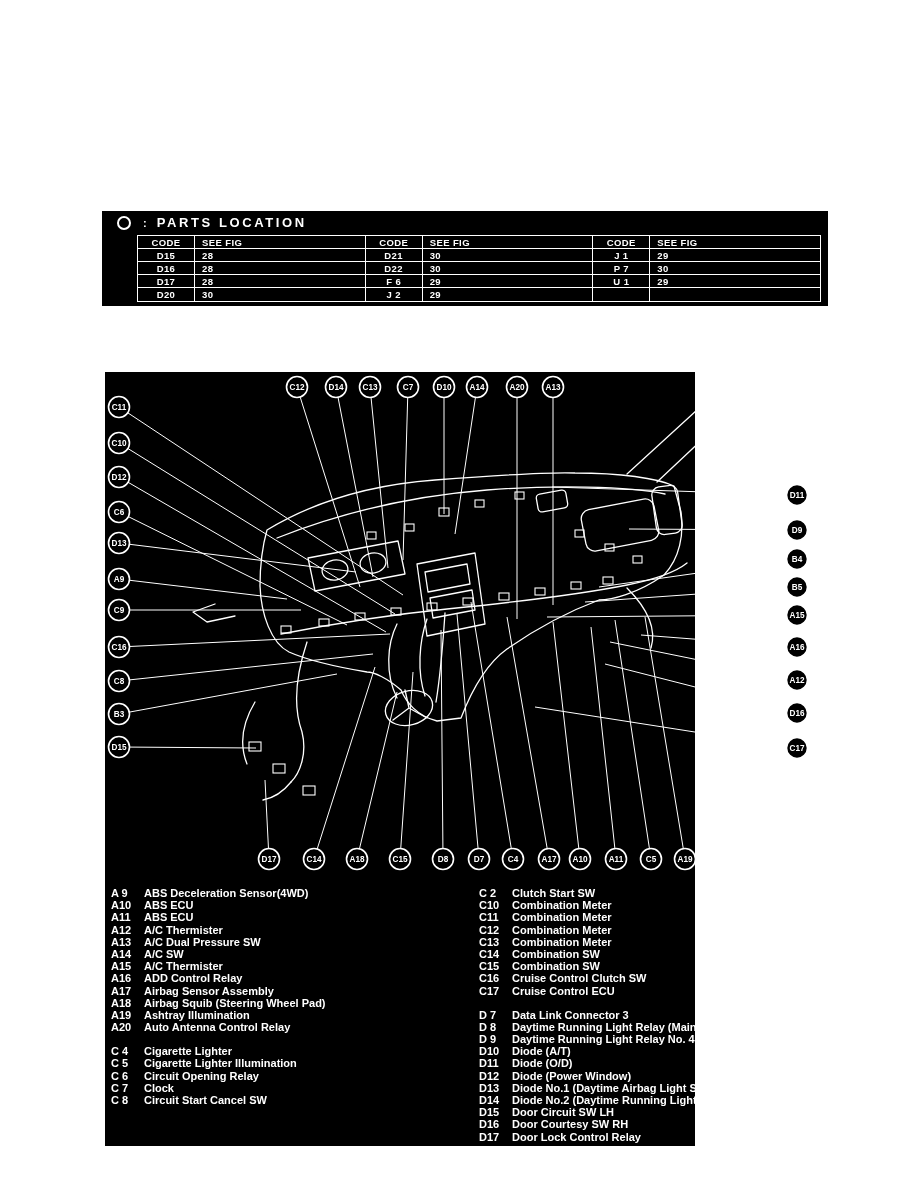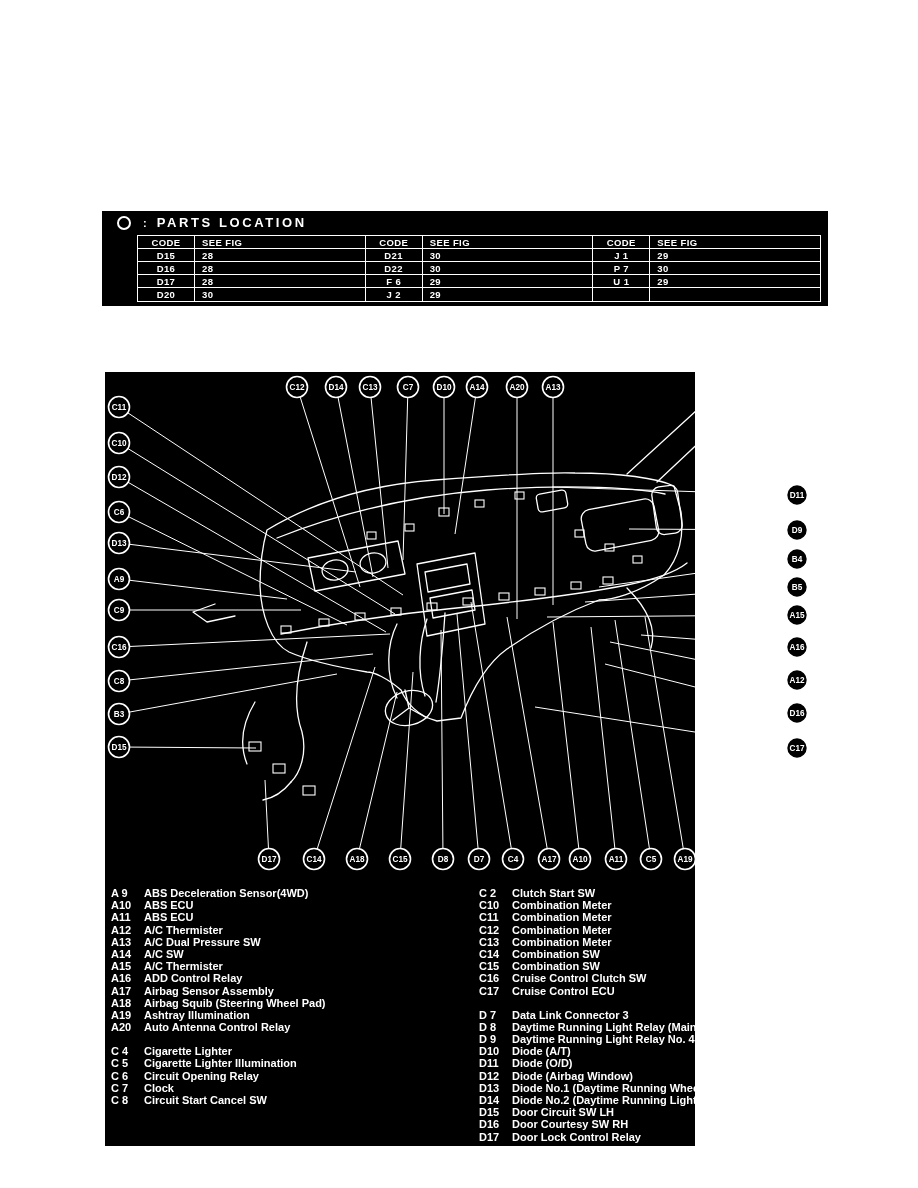--- a/index.html
+++ b/index.html
@@ -395,22 +395,22 @@
           <div class="lrow"><span class="lcode">C15</span><span class="lname">Combination SW</span></div>
           <div class="lrow"><span class="lcode">C16</span><span class="lname">Cruise Control Clutch SW</span></div>
           <div class="lrow"><span class="lcode">C17</span><span class="lname">Cruise Control ECU</span></div>
         </div>
         <div class="lgroup">
           <div class="lrow"><span class="lcode">D 7</span><span class="lname">Data Link Connector 3</span></div>
           <div class="lrow"><span class="lcode">D 8</span><span class="lname">Daytime Running Light Relay (Main)</span></div>
           <div class="lrow"><span class="lcode">D 9</span><span class="lname">Daytime Running Light Relay No. 4</span></div>
           <div class="lrow"><span class="lcode">D10</span><span class="lname">Diode (A/T)</span></div>
           <div class="lrow"><span class="lcode">D11</span><span class="lname">Diode (O/D)</span></div>
-          <div class="lrow"><span class="lcode">D12</span><span class="lname">Diode (Airbag Window)</span></div>
-          <div class="lrow"><span class="lcode">D13</span><span class="lname">Diode No.1 (Daytime Running Wheel System)</span></div>
+          <div class="lrow"><span class="lcode">D12</span><span class="lname">Diode (Power Window)</span></div>
+          <div class="lrow"><span class="lcode">D13</span><span class="lname">Diode No.1 (Daytime Airbag Light System)</span></div>
           <div class="lrow"><span class="lcode">D14</span><span class="lname">Diode No.2 (Daytime Running Light System)</span></div>
           <div class="lrow"><span class="lcode">D15</span><span class="lname">Door Circuit SW LH</span></div>
           <div class="lrow"><span class="lcode">D16</span><span class="lname">Door Courtesy SW RH</span></div>
           <div class="lrow"><span class="lcode">D17</span><span class="lname">Door Lock Control Relay</span></div>
         </div>
       </div>
   </div>
 </div>
 
 </body></html>

